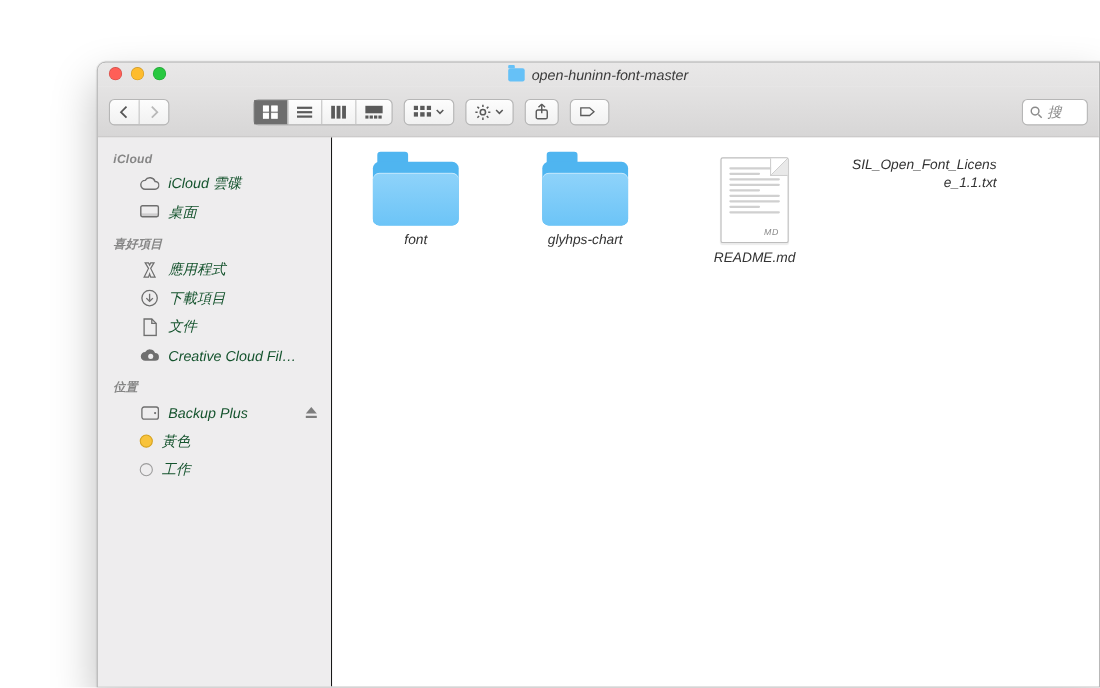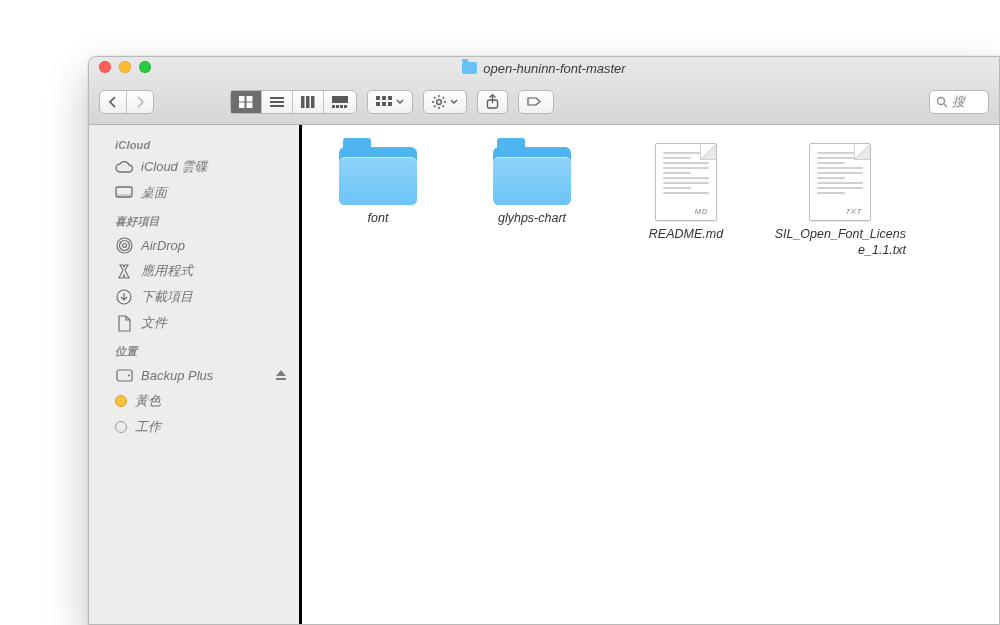--- a/index.html
+++ b/index.html
@@ -71,28 +71,28 @@
     height: 24px; width: 60px; 
     background: #fff; border:1px solid #b6b6b6; border-radius: 5px;
     display:flex; align-items:center; padding:0 6px; gap:4px; color:#8a8a8a; font-size:13px;
   }
 
   
   .body { flex:1; display:flex; min-height:0; }
   .sidebar {
     width: 213px;
     background: #eeedee;
-    border-right: 3px solid #000000;
-    padding: 6px 0 0 12px;
+    border-right: 1px solid #000000;
+    padding: 6px 0 0 0;
     font-size: 13px;
     color: #333;
     overflow: hidden;
   }
   .sb-h { color: #868686; font-size: 11px; font-weight: 600; padding: 8px 14px 3px; letter-spacing:.2px; }
-  .sb-item { display:flex; align-items:center; gap:8px; padding: 4px 14px; color:#737373; cursor:default; white-space:nowrap; overflow:hidden; text-overflow:ellipsis; }
+  .sb-item { display:flex; align-items:center; gap:8px; padding: 4px 14px; color:#14532d; cursor:default; white-space:nowrap; overflow:hidden; text-overflow:ellipsis;margin-left:24px; }
   .sb-item .ic { width:18px; height:18px; flex:0 0 18px; display:flex; align-items:center; justify-content:center; color:#6f6f6f; }
   .sb-row { display:flex; align-items:center; justify-content:space-between; }
   .eject { color:#7d7d7d; margin-right:12px; }
   .tag-dot { width:12px; height:12px; border-radius:50%; border:1px solid #9c9c9c; flex:0 0 12px; }
   .tag-dot.yellow { background:#f8c33b; border-color:#d6a320; }
 
   .content {
     flex:1; background:#fff; padding: 18px 10px; overflow:auto;
   }
   .grid { display:flex; gap: 22px; align-items:flex-start; }
@@ -265,30 +265,20 @@
               <rect x="1" y="8" width="16" height="3" fill="#6f6f6f" opacity=".25"></rect>
             </svg>
           </span>
         <span>桌面</span>
       </div>
 
       <div class="sb-h">喜好項目</div>
       <div class="sb-item">
         <span class="ic">
             <svg width="17" height="17" viewBox="0 0 17 17">
-              <circle cx="8.5" cy="8.5" r="2" fill="none" stroke="#6f6f6f" stroke-width="1.2"></circle>
-              <circle cx="8.5" cy="8.5" r="5" fill="none" stroke="#6f6f6f" stroke-width="1.2"></circle>
-              <circle cx="8.5" cy="8.5" r="7.5" fill="none" stroke="#6f6f6f" stroke-width="1.2"></circle>
-            </svg>
-          </span>
-        <span>AirDrop</span>
-      </div>
-      <div class="sb-item">
-        <span class="ic">
-            <svg width="17" height="17" viewBox="0 0 17 17">
               <path d="M4 2h3l1 2 1-2h3l-3 5 4 8H9l-1-3-1 3H3l4-8z" fill="none" stroke="#6f6f6f" stroke-width="1.1"></path>
             </svg>
           </span>
         <span>應用程式</span>
       </div>
       <div class="sb-item">
         <span class="ic">
             <svg width="16" height="16" viewBox="0 0 16 16">
               <circle cx="8" cy="8" r="7" fill="none" stroke="#6f6f6f" stroke-width="1.2"></circle>
               <path d="M8 4v6M5 8l3 3 3-3" fill="none" stroke="#6f6f6f" stroke-width="1.2"></path>
@@ -297,20 +287,29 @@
         <span>下載項目</span>
       </div>
       <div class="sb-item">
         <span class="ic">
             <svg width="15" height="17" viewBox="0 0 15 17">
               <path d="M2 1h7l4 4v11H2z" fill="none" stroke="#6f6f6f" stroke-width="1.2"></path>
               <path d="M9 1v4h4" fill="none" stroke="#6f6f6f" stroke-width="1.2"></path>
             </svg>
           </span>
         <span>文件</span>
+      </div>
+      <div class="sb-item">
+        <span class="ic">
+            <svg width="18" height="13" viewBox="0 0 18 13">
+              <path d="M5 11a4 4 0 010-8 5 5 0 019 1 3.5 3.5 0 010 7z" fill="#6f6f6f"></path>
+              <circle cx="10" cy="7" r="2.3" fill="#eeedee"></circle>
+            </svg>
+          </span>
+        <span>Creative Cloud Fil…</span>
       </div>
 
       <div class="sb-h">位置</div>
       <div class="sb-row">
         <div class="sb-item" style="flex:1">
           <span class="ic">
               <svg width="17" height="13" viewBox="0 0 17 13">
                 <rect x="1" y="1" width="15" height="11" rx="2" fill="none" stroke="#6f6f6f" stroke-width="1.2"></rect>
                 <circle cx="13" cy="6.5" r="1" fill="#6f6f6f"></circle>
               </svg>
@@ -366,31 +365,19 @@
               <div class="ln"></div>
               <div class="ln"></div>
               <div class="ln s"></div>
               <div class="ln"></div>
             <div class="badge">MD</div>
           </div>
           <div class="name">README.md</div>
         </div>
 
         <div class="item">
-          <div class="doc">
-            <div class="ln"></div>
-              <div class="ln"></div>
-              <div class="ln s"></div>
-              <div class="ln"></div>
-              <div class="ln"></div>
-              <div class="ln s"></div>
-              <div class="ln"></div>
-              <div class="ln"></div>
-              <div class="ln s"></div>
-            <div class="badge">TXT</div>
-          </div>
           <div class="name">SIL_Open_Font_License_1.1.txt</div>
         </div>
 
       </div>
     </div>
   </div>
 </div>
 
 </body></html>

